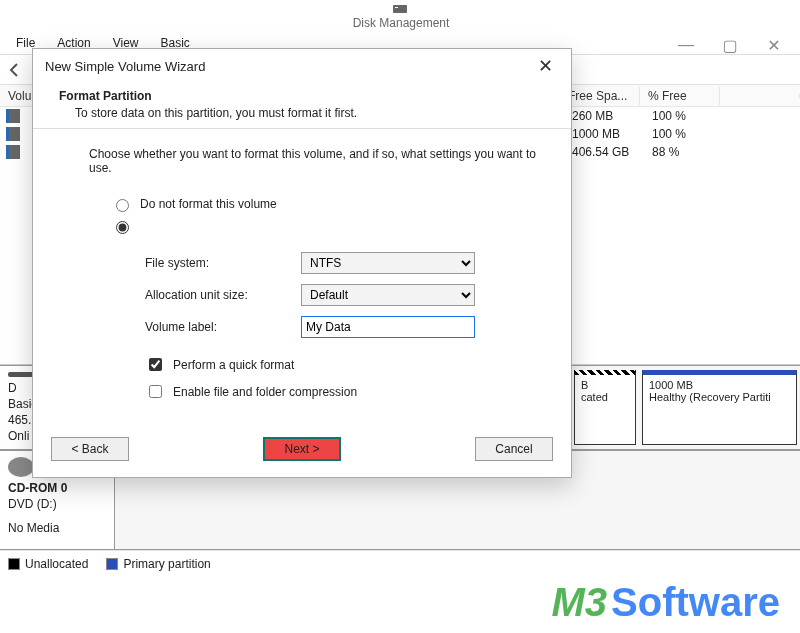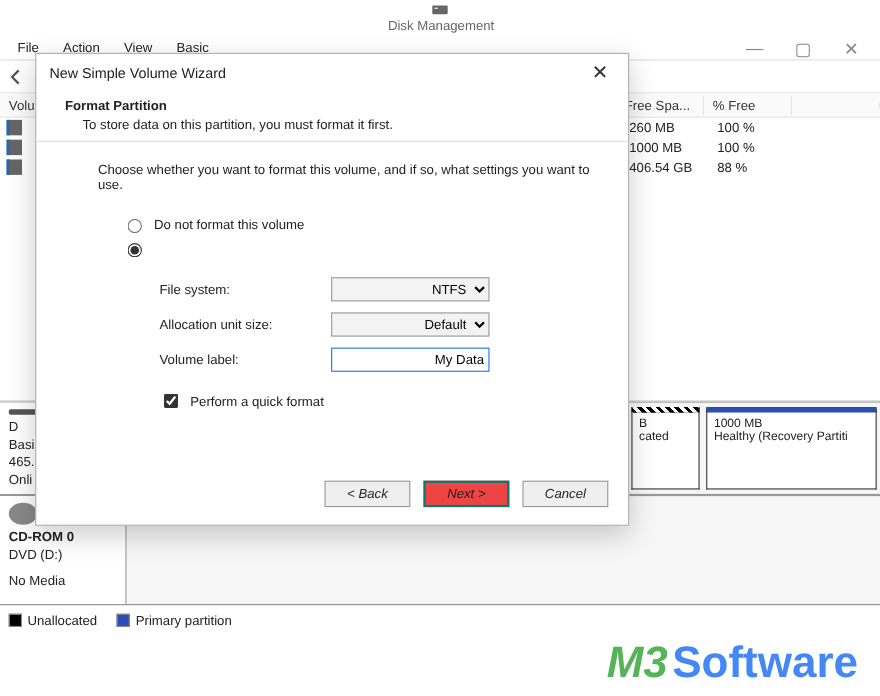--- a/index.html
+++ b/index.html
@@ -108,28 +108,28 @@
   .wizard-body {
     flex:1; padding: 18px 26px 8px 26px; font-size:12px;
   }
   .instr { margin-bottom:18px; padding-left:30px;}
   .radio-row { display:flex; align-items:center; gap:8px; padding:3px 0 3px 52px;}
   .radio-row input[type=radio]{ accent-color:#333; }
   .form-grid { margin-left: 86px; margin-top:10px; }
   .form-row { display:flex; align-items:center; padding:5px 0; gap:16px; }
   .form-row .flabel { width:140px; }
   .form-row select, .form-row input[type=text] {
-    width: 144px; height:22px; font-size:12px; padding:1px 4px;
-    border:1px solid #999; background:#f3f3f3;text-align:right;
+    width: 174px; height:22px; font-size:12px; padding:1px 4px;
+    border:1px solid #999; background:#f3f3f3;
   }
   .form-row input[type=text]{ background:#fff; border:1px solid #1a73e8; outline:none;}
   .check-row { display:flex; align-items:center; gap:8px; padding:4px 0 4px 86px;}
   .check-row input[type=checkbox]{ accent-color:#333;}
   .wizard-buttons{
-    display:flex; gap:12px; justify-content:flex-end; padding:10px 18px 16px;font-style:italic;
+    display:flex; gap:12px; justify-content:space-between; padding:10px 18px 16px;
   }
   .btn {
     min-width:78px; height:24px; border:1px solid #999; background:#efefef; font-size:12px; padding:0 12px;
     display:flex; align-items:center; justify-content:center;
   }
   .btn.primary { border:2px solid #0f766e; background:#ef4444;}
 
   
   .watermark{
     position:absolute; bottom:8px; right:20px; font-size:40px; font-weight:700; color:#6a6a6a;
@@ -272,20 +272,24 @@
       <div class="form-row">
         <span class="flabel">Volume label:</span>
         <input type="text" value="My Data" style="">
       </div>
     </div>
 
     <label class="check-row" style="margin-top:8px">
       <input type="checkbox" checked="" style="">
       <span>Perform a quick format</span>
     </label>
+    <label class="check-row">
+      <input type="checkbox" style="">
+      <span>Enable file and folder compression</span>
+    </label>
   </div>
 
   <div class="wizard-buttons">
     <div class="btn">&lt; Back</div>
     <div class="btn primary">Next &gt;</div>
     <div class="btn">Cancel</div>
   </div>
 </div>
 
 <div class="watermark">

